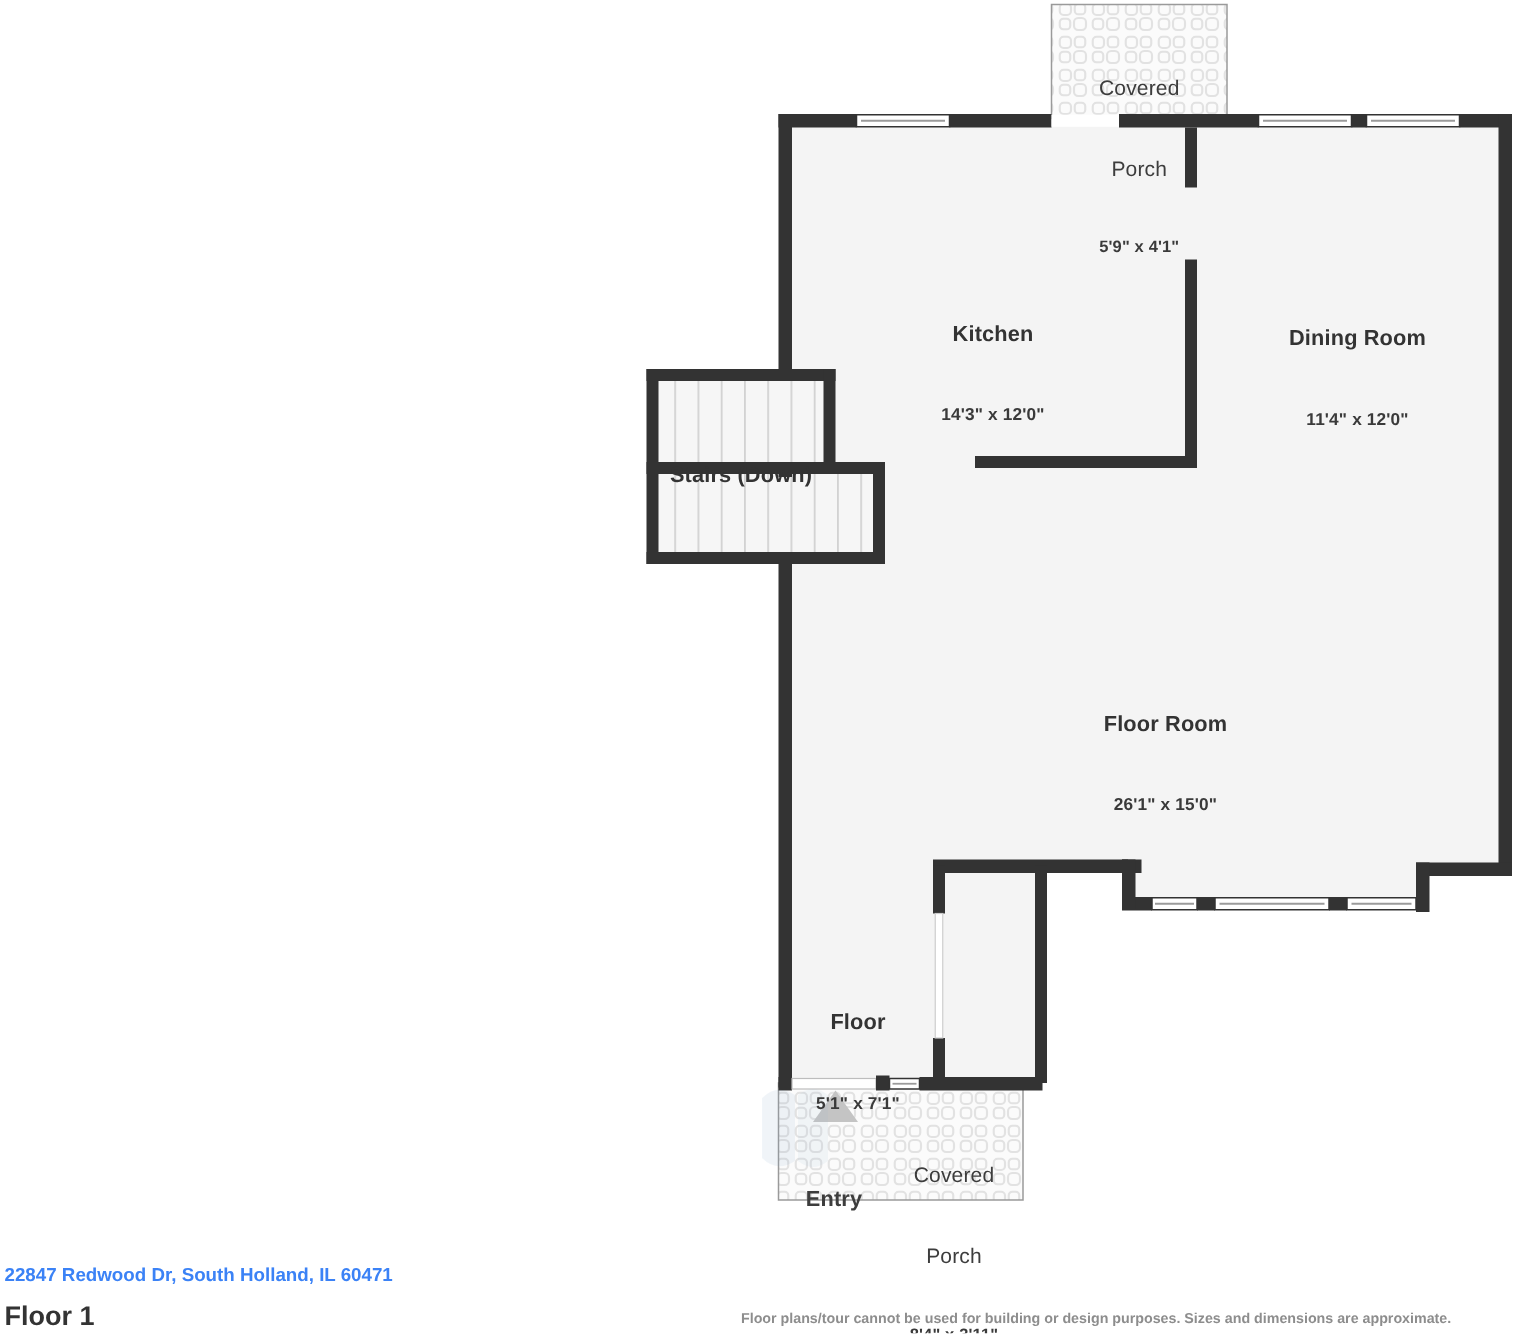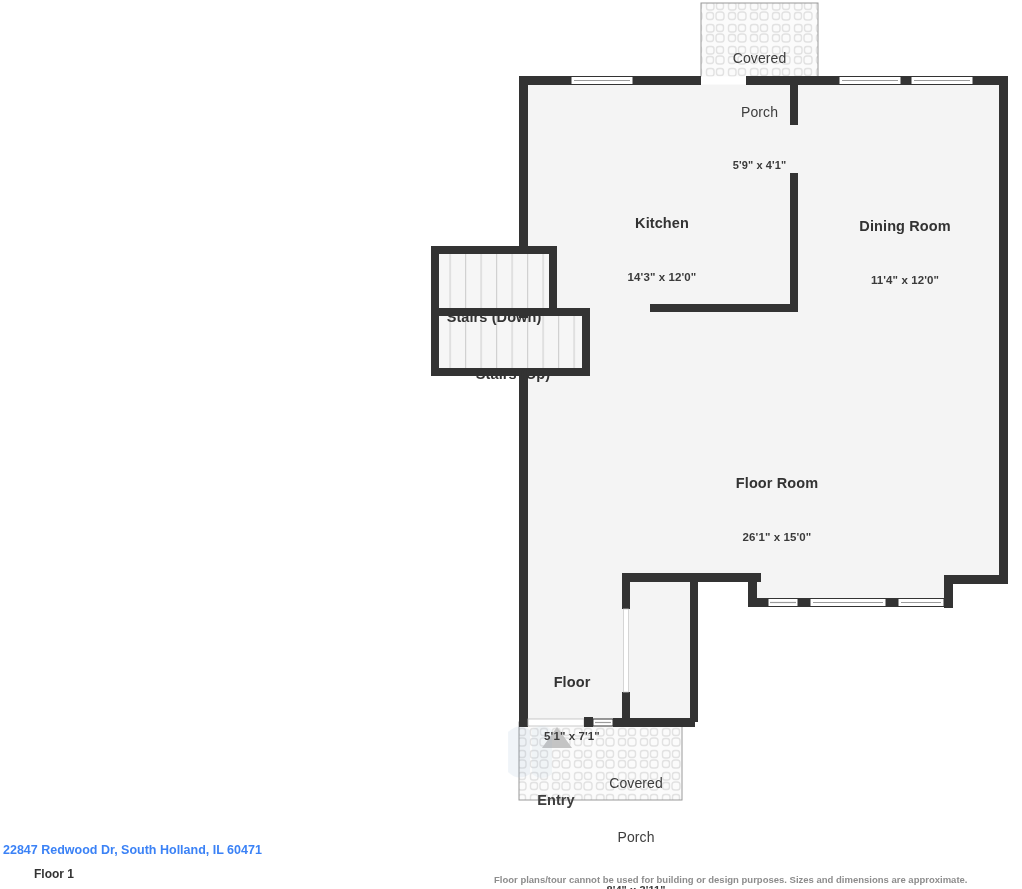--- a/index.html
+++ b/index.html
@@ -54,24 +54,23 @@
     left: 3px;
     top: 843px;
     font-size: 12.5px;
     font-weight: 700;
     color: #3b82f6;
   }
   .footer-floor {
     position: absolute;
     left: 3px;
     top: 867px;
-    font-size: 12px;
+    font-size: 18px;
     font-weight: 700;
     color: #333333;
-    margin-left: 31px;
   }
   .footer-disc {
     position: absolute;
     left: 494px;
     top: 874px;
     font-size: 9.5px;
     font-weight: 700;
     color: #8d8d8d;
   }
 </style>
@@ -227,23 +226,20 @@
 
   <div class="label" style="left:825px; top:180px; width:160px;">
     <span class="rname">Dining Room</span>
     <span class="rdim">11'4" x 12'0"</span>
   </div>
 
   <div class="label plain" style="left:435px; top:271px; width:118px;">
     <span class="rname">Stairs (Down)</span>
   </div>
 
-  <div class="label plain" style="left:440px; top:328px; width:146px;">
-    <span class="rname">Stairs (Up)</span>
-  </div>
 
   <div class="label" style="left:697px; top:437px; width:160px;">
     <span class="rname">Floor Room</span>
     <span class="rdim">26'1" x 15'0"</span>
   </div>
 
   <div class="label" style="left:522px; top:636px; width:100px;">
     <span class="rname">Floor</span>
     <span class="rdim">5'1" x 7'1"</span>
   </div>

